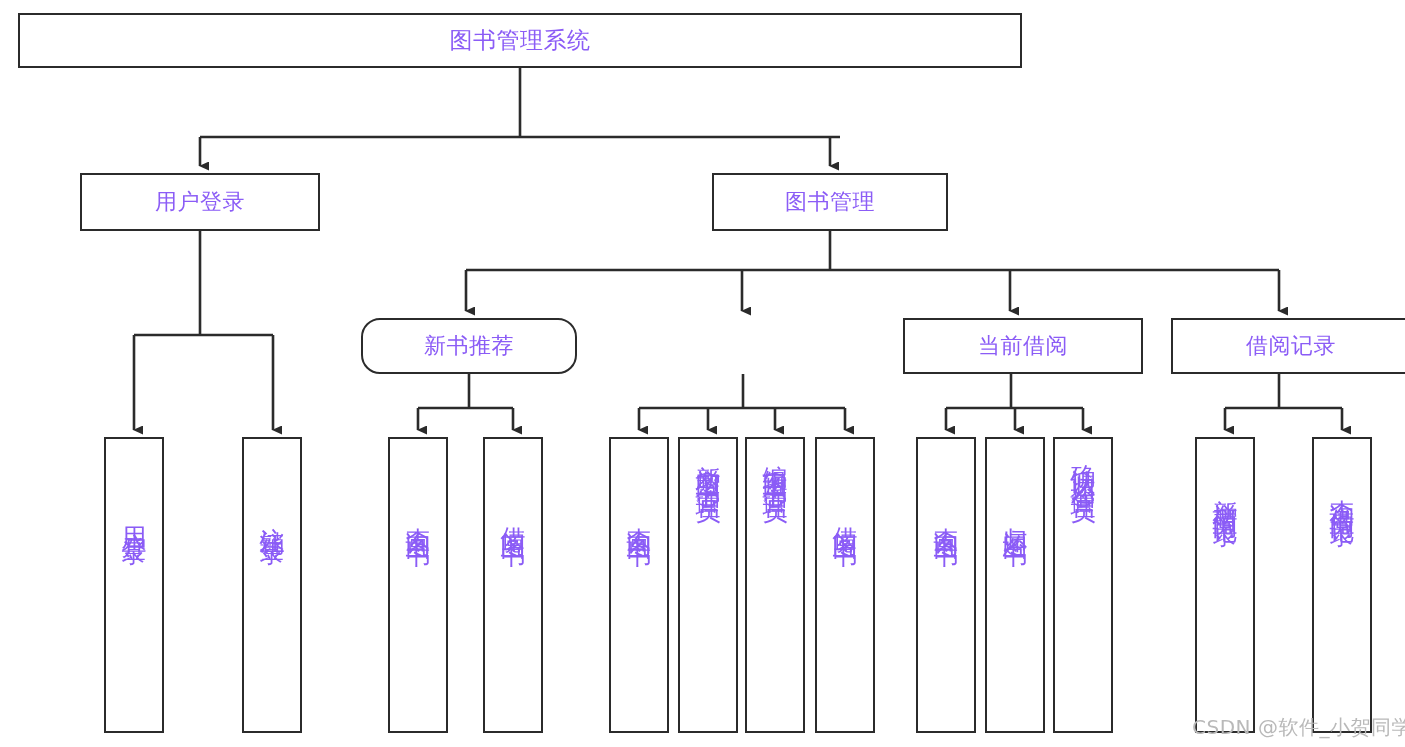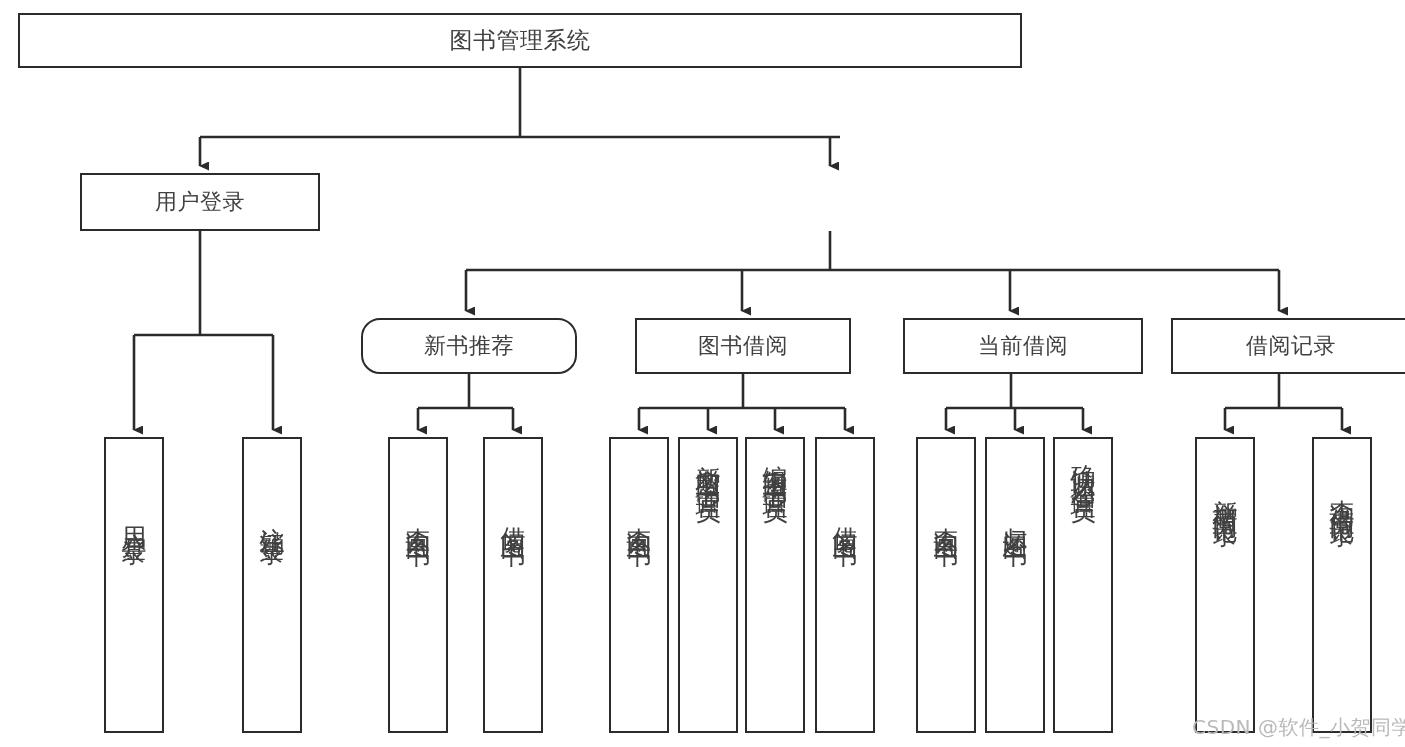--- a/index.html
+++ b/index.html
@@ -36,21 +36,21 @@
     display: flex;
     align-items: center;
     justify-content: center;
     text-align: center;
     z-index: 2;
   }
   .node .label {
     display: block;
     line-height: 1.12;
     letter-spacing: 0.5px;
-    color: #404040;
+    color: #8b5cf6;
     white-space: nowrap;
   }
 
   
   .node.h .label {
     font-size: 22px;
   }
   .node.root .label {
     font-size: 23px;
   }
@@ -137,27 +137,27 @@
     </g>
   </svg>
 
   <div class="node h root" id="node-root" style="left: 18px; top: 13px; width: 1004px; height: 55px;">
     <span class="label">图书管理系统</span>
   </div>
 
   <div class="node h" id="node-l2-0" style="left: 80px; top: 173px; width: 240px; height: 58px;">
     <span class="label">用户登录</span>
   </div>
+  <div class="node h" id="node-l2-1" style="left: 712px; top: 173px; width: 236px; height: 58px;">
+    <span class="label">图书管理</span>
+  </div>
 
   <div class="node h" id="node-l3-0" style="left: 361px; top: 318px; width: 216px; height: 56px; border-radius: 19px;">
     <span class="label">新书推荐</span>
   </div>
-  <div class="node h" id="node-l3-1" style="left: 635px; top: 318px; width: 216px; height: 56px;">
-    <span class="label">图书借阅</span>
-  </div>
   <div class="node h" id="node-l3-2" style="left: 903px; top: 318px; width: 240px; height: 56px;">
     <span class="label">当前借阅</span>
   </div>
   <div class="node h" id="node-l3-3" style="left: 1171px; top: 318px; width: 240px; height: 56px;">
     <span class="label">借阅记录</span>
   </div>
 
   <div class="node v" id="node-leaf-0" style="left: 104px; top: 437px; width: 60px; height: 296px; padding-top: 68px;">
     <span class="label">用户登录</span>
   </div>

